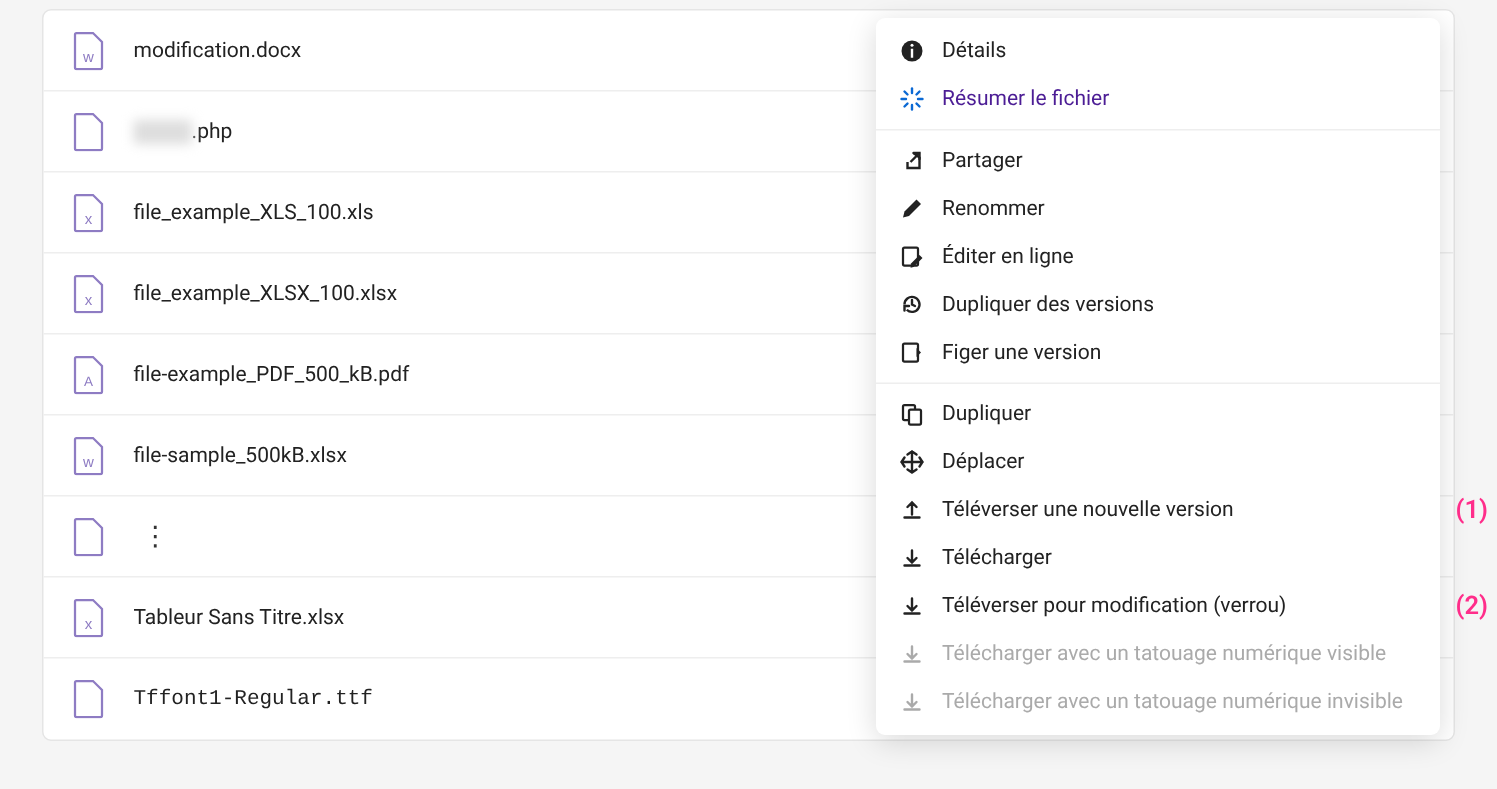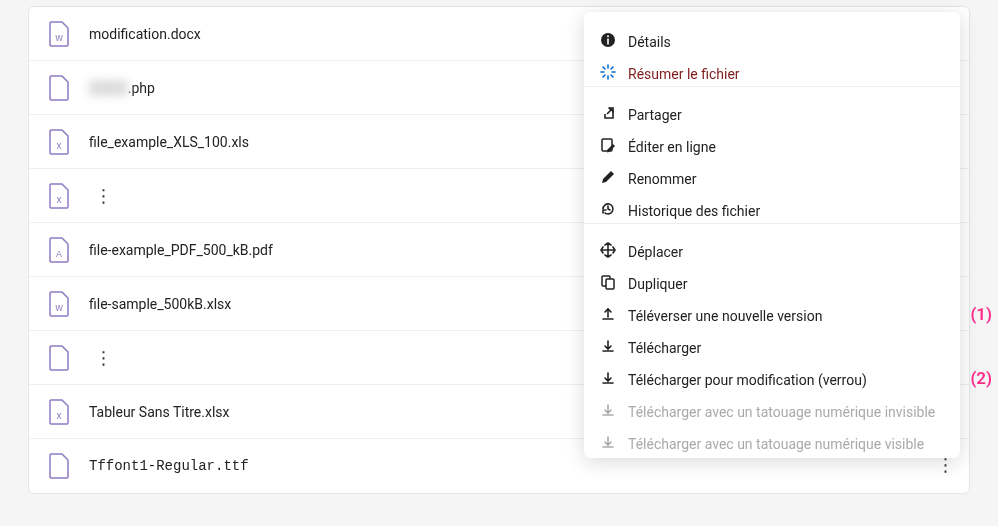--- a/index.html
+++ b/index.html
@@ -69,29 +69,29 @@
     top: 12px;
     width: 376px;
     background: #fff;
     border-radius: 6px;
     box-shadow: 0 4px 20px rgba(0,0,0,.15);
     padding: 6px 0;
     z-index: 10;
   }
   .menu-item {
     display: flex;
-    align-items: flex-end;
+    align-items: center;
     height: 32px;
     padding: 0 14px;
     font-size: 14px;
     color: #222;
     cursor: pointer;
     position: relative;
   }
-  .menu-item.accent { color: #7f1d1d; }
+  .menu-item.accent { color: #4c1d95; }
   .menu-item.disabled { color: #aaa; cursor: default; }
   .menu-sep {
     height: 1px;
     background: #eee;
     margin: 4px 0;
   }
   .mi-icon {
     width: 20px;
     height: 20px;
     flex: 0 0 20px;
@@ -154,20 +154,21 @@
       </span>
   </div>
 
   <div class="file-row">
     <span class="file-icon">
       <svg width="22" height="26" viewBox="0 0 22 26">
           <path d="M3 1h11l6 6v17a1 1 0 0 1-1 1H3a1 1 0 0 1-1-1V2a1 1 0 0 1 1-1z" fill="none" stroke="#8e7cc3" stroke-width="1.5"></path>
           <text x="11" y="20" text-anchor="middle" font-size="10" fill="#8e7cc3" font-family="Arial">x</text>
         </svg>
     </span>
+    <span class="file-name">file_example_XLSX_100.xlsx</span>
     <span class="more-btn">
         <span class="dots">⋮</span>
       </span>
   </div>
 
   <div class="file-row">
     <span class="file-icon">
       <svg width="22" height="26" viewBox="0 0 22 26">
           <path d="M3 1h11l6 6v17a1 1 0 0 1-1 1H3a1 1 0 0 1-1-1V2a1 1 0 0 1 1-1z" fill="none" stroke="#8e7cc3" stroke-width="1.5"></path>
           <text x="11" y="20" text-anchor="middle" font-size="9" fill="#8e7cc3" font-family="Arial">A</text>
@@ -269,73 +270,82 @@
           <path d="M5 9v4h8V6l-4-3"></path>
           <path d="M9 3l4 0 0 4" stroke-linecap="round"></path>
           <path d="M13 3L7 9"></path>
         </svg>
     </span>
     <span>Partager</span>
   </div>
 
   <div class="menu-item">
     <span class="mi-icon">
+      <svg width="16" height="16" viewBox="0 0 16 16">
+          <path d="M2 14l1-4 8-8 3 3-8 8-4 1z" fill="#222"></path>
+        </svg>
+    </span>
+    <span>Renommer</span>
+  </div>
+
+  <div class="menu-item">
+    <span class="mi-icon">
       <svg width="16" height="16" viewBox="0 0 16 16" fill="none" stroke="#222" stroke-width="1.5">
           <rect x="2" y="2" width="10" height="12" rx="1"></rect>
           <path d="M7 13l6-6 2 2-6 6-2 .5.5-2z" fill="#222" stroke="none"></path>
         </svg>
     </span>
     <span>Éditer en ligne</span>
-  </div>
-
-  <div class="menu-item">
-    <span class="mi-icon">
-      <svg width="16" height="16" viewBox="0 0 16 16">
-          <path d="M2 14l1-4 8-8 3 3-8 8-4 1z" fill="#222"></path>
-        </svg>
-    </span>
-    <span>Renommer</span>
   </div>
 
   <div class="menu-item">
     <span class="mi-icon">
       <svg width="16" height="16" viewBox="0 0 16 16" fill="none" stroke="#222" stroke-width="1.6">
           <path d="M3 8a5 5 0 1 1 1.5 3.5"></path>
           <path d="M3 12v-3h3" stroke-linecap="round"></path>
           <path d="M8 5v3l2 1" stroke-linecap="round"></path>
         </svg>
     </span>
-    <span>Historique des fichier</span>
-  </div>
-
+    <span>Dupliquer des versions</span>
+  </div>
+
+  <div class="menu-item">
+    <span class="mi-icon">
+      <svg width="16" height="16" viewBox="0 0 16 16" fill="none" stroke="#222" stroke-width="1.5">
+          <rect x="2" y="2" width="10" height="12" rx="1"></rect>
+          <path d="M11 5l3 3-3 3" fill="#222" stroke="none"></path>
+        </svg>
+    </span>
+    <span>Figer une version</span>
+  </div>
 
   <div class="menu-sep"></div>
-
-  <div class="menu-item">
-    <span class="mi-icon">
-      <svg width="16" height="16" viewBox="0 0 16 16" fill="none" stroke="#222" stroke-width="1.6" stroke-linecap="round">
-          <path d="M8 1v14M1 8h14M5 3l3-2 3 2M5 13l3 2 3-2M3 5L1 8l2 3M13 5l2 3-2 3"></path>
-        </svg>
-    </span>
-    <span>Déplacer</span>
-  </div>
 
   <div class="menu-item">
     <span class="mi-icon">
       <svg width="16" height="16" viewBox="0 0 16 16" fill="none" stroke="#222" stroke-width="1.5">
           <rect x="2" y="2" width="8" height="10" rx="1"></rect>
           <rect x="6" y="5" width="8" height="10" rx="1" fill="#fff"></rect>
         </svg>
     </span>
     <span>Dupliquer</span>
   </div>
 
   <div class="menu-item">
     <span class="mi-icon">
       <svg width="16" height="16" viewBox="0 0 16 16" fill="none" stroke="#222" stroke-width="1.6" stroke-linecap="round">
+          <path d="M8 1v14M1 8h14M5 3l3-2 3 2M5 13l3 2 3-2M3 5L1 8l2 3M13 5l2 3-2 3"></path>
+        </svg>
+    </span>
+    <span>Déplacer</span>
+  </div>
+
+  <div class="menu-item">
+    <span class="mi-icon">
+      <svg width="16" height="16" viewBox="0 0 16 16" fill="none" stroke="#222" stroke-width="1.6" stroke-linecap="round">
           <path d="M8 11V3M5 6l3-3 3 3M3 13h10"></path>
         </svg>
     </span>
     <span>Téléverser une nouvelle version</span>
     <span class="annot" style="right:-32px">(1)</span>
   </div>
 
   <div class="menu-item">
     <span class="mi-icon">
       <svg width="16" height="16" viewBox="0 0 16 16" fill="none" stroke="#222" stroke-width="1.6" stroke-linecap="round">
@@ -344,35 +354,35 @@
     </span>
     <span>Télécharger</span>
   </div>
 
   <div class="menu-item">
     <span class="mi-icon">
       <svg width="16" height="16" viewBox="0 0 16 16" fill="none" stroke="#222" stroke-width="1.6" stroke-linecap="round">
           <path d="M8 3v8M5 8l3 3 3-3M3 13h10"></path>
         </svg>
     </span>
-    <span>Télécharger pour modification (verrou)</span>
+    <span>Téléverser pour modification (verrou)</span>
     <span class="annot" style="right:-32px">(2)</span>
   </div>
 
   <div class="menu-item disabled">
     <span class="mi-icon">
       <svg width="16" height="16" viewBox="0 0 16 16" fill="none" stroke="#aaa" stroke-width="1.6" stroke-linecap="round">
           <path d="M8 3v8M5 8l3 3 3-3M3 13h10"></path>
         </svg>
     </span>
-    <span>Télécharger avec un tatouage numérique invisible</span>
+    <span>Télécharger avec un tatouage numérique visible</span>
   </div>
 
   <div class="menu-item disabled">
     <span class="mi-icon">
       <svg width="16" height="16" viewBox="0 0 16 16" fill="none" stroke="#aaa" stroke-width="1.6" stroke-linecap="round">
           <path d="M8 3v8M5 8l3 3 3-3M3 13h10"></path>
         </svg>
     </span>
-    <span>Télécharger avec un tatouage numérique visible</span>
+    <span>Télécharger avec un tatouage numérique invisible</span>
   </div>
 
 </div>
 
 </body></html>

